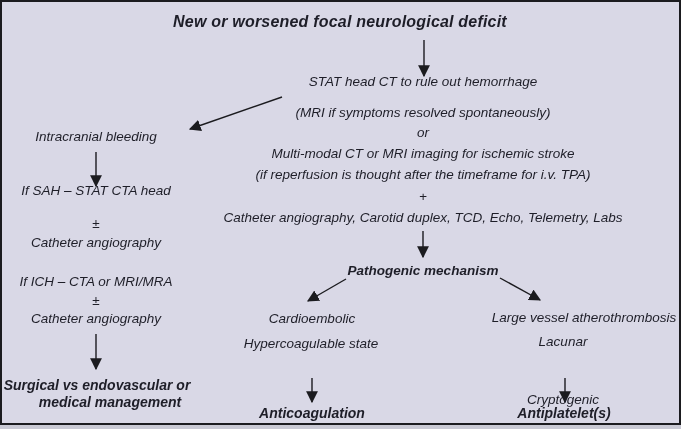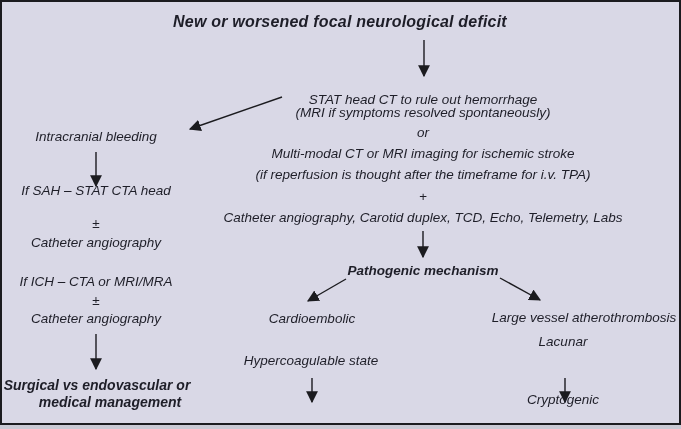--- a/index.html
+++ b/index.html
@@ -58,38 +58,40 @@
     <line x1="96" y1="334" x2="96" y2="369" stroke="#1b1b1f" stroke-width="1.4" marker-end="url(#ah)"></line>
     <line x1="423" y1="231" x2="423" y2="257" stroke="#1b1b1f" stroke-width="1.4" marker-end="url(#ah)"></line>
     <line x1="346" y1="279" x2="308" y2="301" stroke="#1b1b1f" stroke-width="1.4" marker-end="url(#ah)"></line>
     <line x1="500" y1="278" x2="540" y2="300" stroke="#1b1b1f" stroke-width="1.4" marker-end="url(#ah)"></line>
     <line x1="312" y1="378" x2="312" y2="402" stroke="#1b1b1f" stroke-width="1.4" marker-end="url(#ah)"></line>
     <line x1="565" y1="378" x2="565" y2="402" stroke="#1b1b1f" stroke-width="1.4" marker-end="url(#ah)"></line>
   </svg>
 
   <div class="node title" style="left:340px; top:22px;">New or worsened focal neurological deficit</div>
 
-  <div class="node" style="left:423px; top:100px;">STAT head CT to rule out hemorrhage</div>
+  <div class="node" style="left:423px; top:82px;">STAT head CT to rule out hemorrhage</div>
   <div class="node" style="left:423px; top:113px;">(MRI if symptoms resolved spontaneously)</div>
   <div class="node" style="left:423px; top:133px;">or</div>
   <div class="node" style="left:423px; top:154px;">Multi-modal CT or MRI imaging for ischemic stroke</div>
   <div class="node" style="left:423px; top:175px;">(if reperfusion is thought after the timeframe for i.v. TPA)</div>
   <div class="node" style="left:423px; top:197px;">+</div>
   <div class="node" style="left:423px; top:218px;">Catheter angiography, Carotid duplex, TCD, Echo, Telemetry, Labs</div>
   <div class="node bold" style="left:423px; top:271px;">Pathogenic mechanism</div>
 
   <div class="node" style="left:96px; top:137px;">Intracranial bleeding</div>
   <div class="node" style="left:96px; top:191px;">If SAH – STAT CTA head</div>
   <div class="node" style="left:96px; top:224px;">±</div>
   <div class="node" style="left:96px; top:243px;">Catheter angiography</div>
   <div class="node" style="left:96px; top:282px;">If ICH – CTA or MRI/MRA</div>
   <div class="node" style="left:96px; top:301px;">±</div>
   <div class="node" style="left:96px; top:319px;">Catheter angiography</div>
   <div class="node outcome" style="left:97px; top:385px;">Surgical vs endovascular or</div>
   <div class="node outcome" style="left:110px; top:402px;">medical management</div>
 
   <div class="node" style="left:312px; top:319px;">Cardioembolic</div>
-  <div class="node" style="left:311px; top:361px;">Hypercoagulable state</div>
+  <div class="node" style="left:311px; top:344px;">Hypercoagulable state</div>
+  <div class="node outcome" style="left:312px; top:413px;">Anticoagulation</div>
 
   <div class="node" style="left:563px; top:318px;padding-left:42px;">Large vessel atherothrombosis</div>
   <div class="node" style="left:563px; top:342px;">Lacunar</div>
   <div class="node" style="left:563px; top:364px;margin-top:36px;">Cryptogenic</div>
+  <div class="node outcome" style="left:564px; top:413px;">Antiplatelet(s)</div>
 </div>
 
 </body></html>

